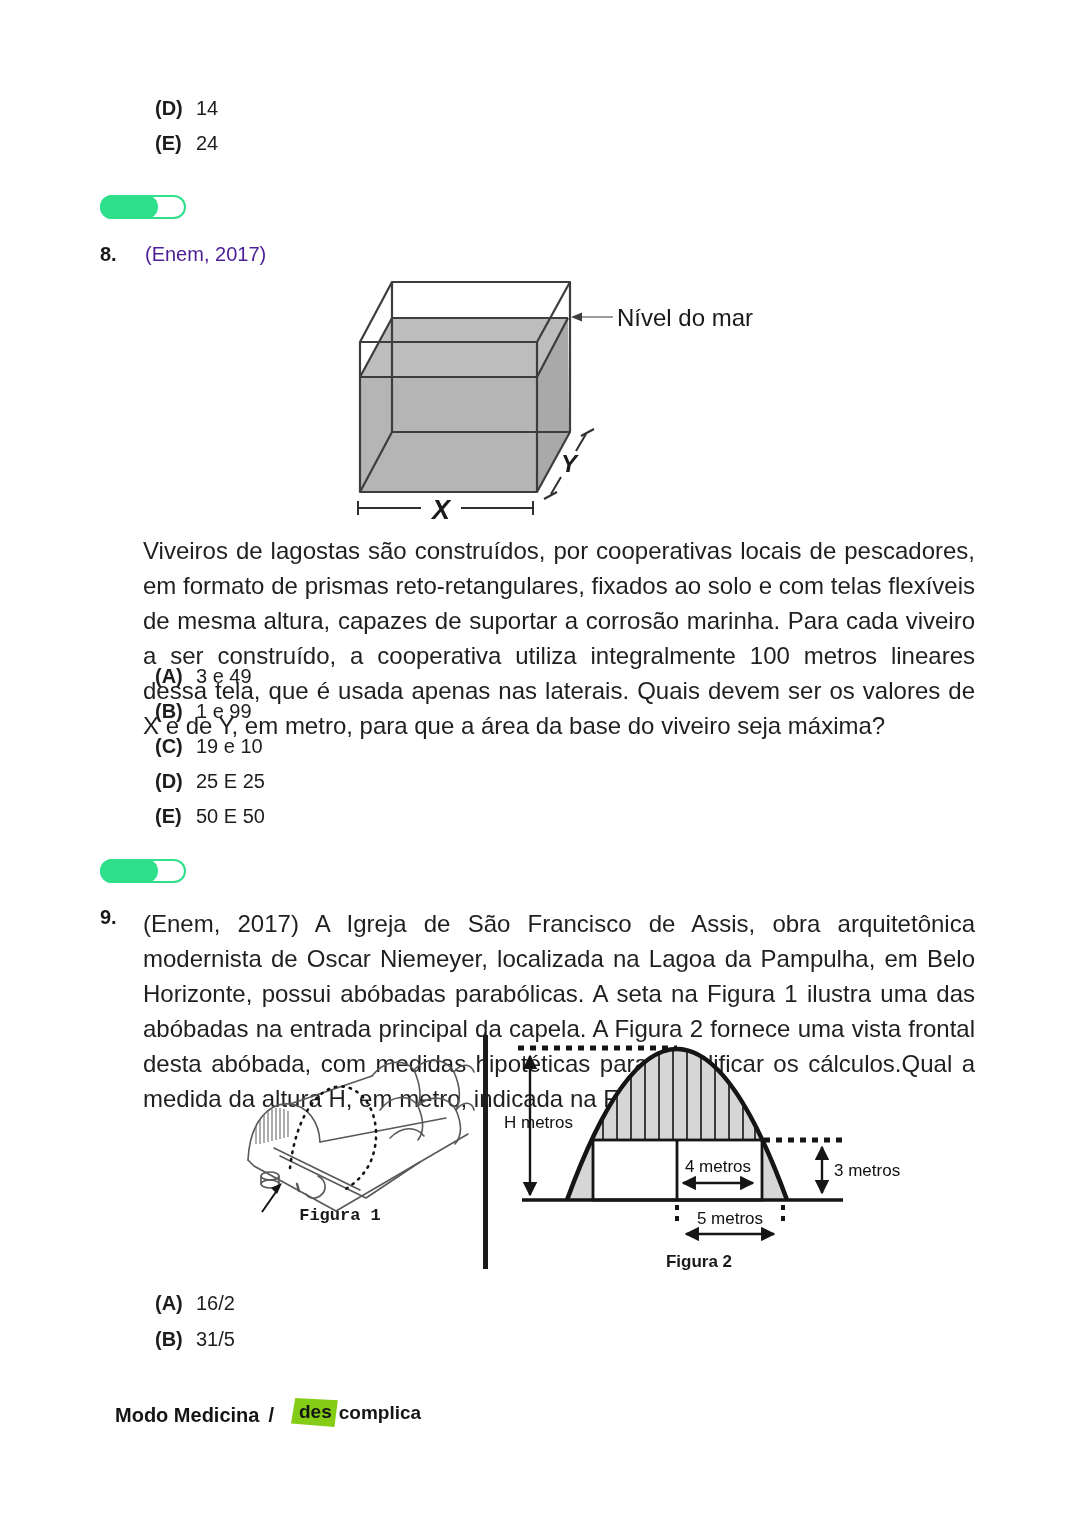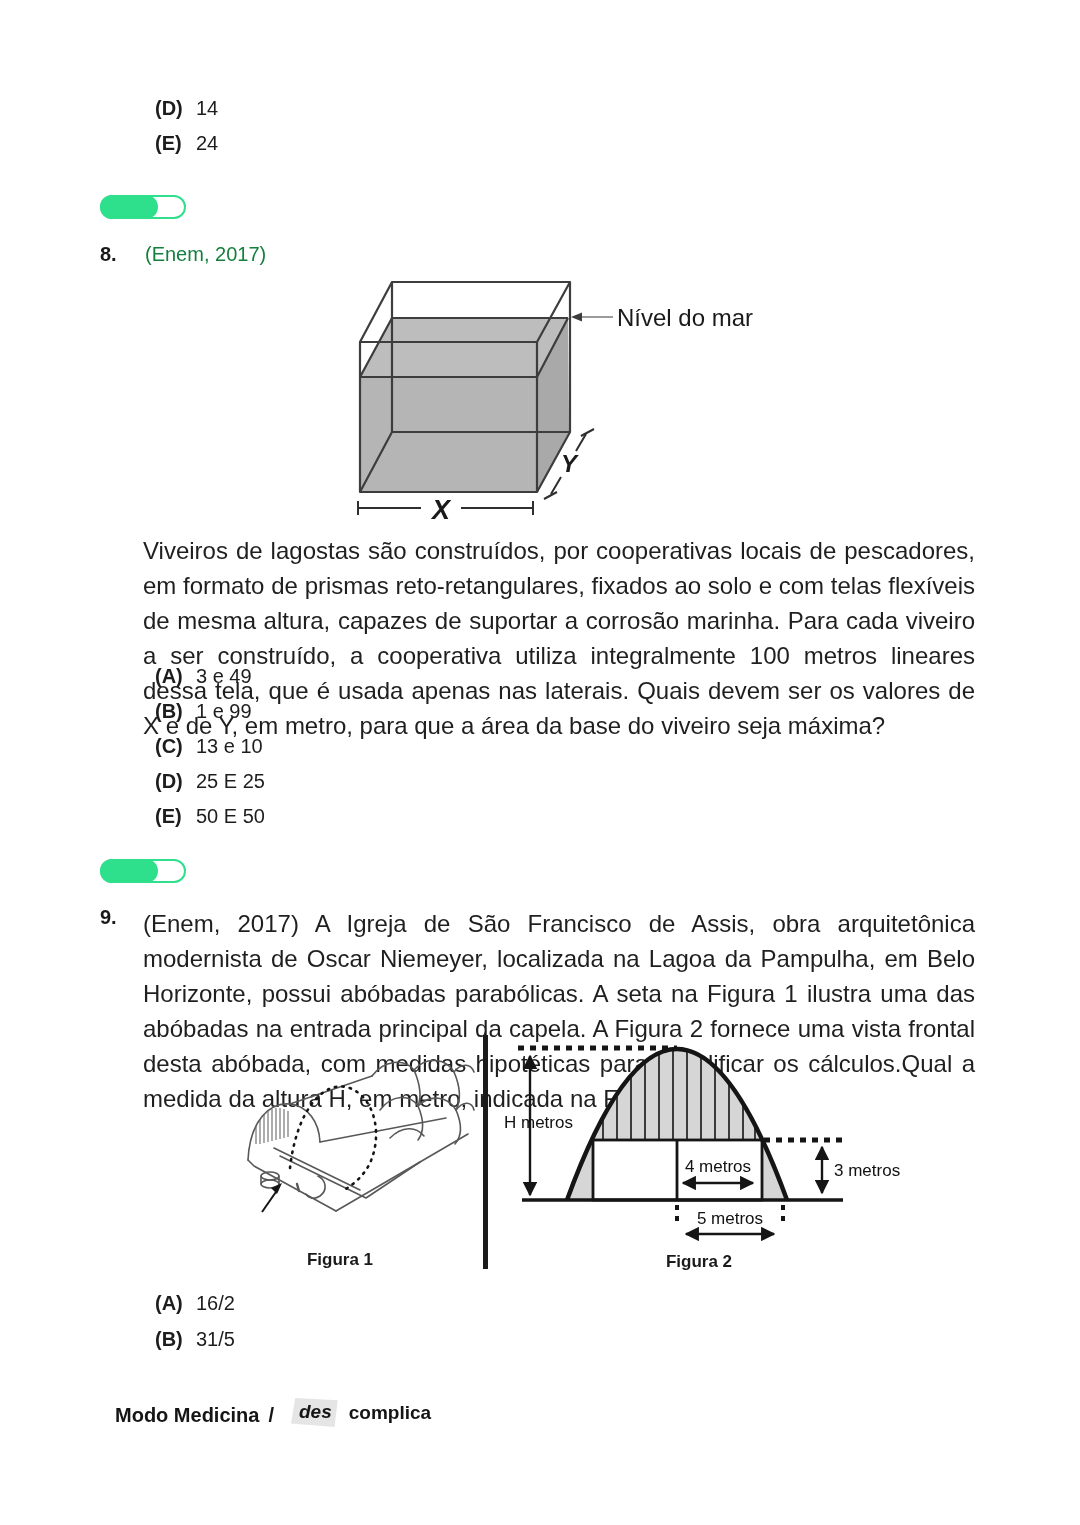--- a/index.html
+++ b/index.html
@@ -6,36 +6,36 @@
   .page {
     position:relative; width:1080px; height:1525px; background:#ffffff;
     font-family:"Liberation Sans","DejaVu Sans",sans-serif; color:#202020;
     overflow:hidden;
   }
   .abs { position:absolute; }
   .opt-row { position:absolute; left:155px; display:flex; font-size:20px; color:#1d1d1d; }
   .opt-label { font-weight:700; width:41px; flex:none; }
   .opt-value { }
   .qnum { position:absolute; left:100px; font-weight:700; font-size:20px; color:#1a1a1a; }
-  .qsource { position:absolute; left:145px; font-size:20px; color:#15803d; }
+  .qsource { position:absolute; left:145px; font-size:20px; color:#4c1d95; }
   .para { position:absolute; left:143px; width:832px; font-size:24px; line-height:35px;
           text-align:justify; color:#1f1f1f; }
   .toggle { position:absolute; left:100px; width:86px; height:24px; border:2px solid #2ee08c;
             border-radius:15px; background:#ffffff; box-sizing:border-box; }
   .toggle-knob { position:absolute; left:-2px; top:-2px; width:58px; height:24px;
                  background:#2ee08c; border-radius:14px; }
   .divider { position:absolute; background:#1b1b1b; }
   .caption { position:absolute; font-weight:700; font-size:17px; color:#1a1a1a; text-align:center; }
   .footer { position:absolute; left:115px; top:1398px; display:flex; align-items:flex-end;
             font-size:20px; font-weight:700; color:#151515; }
   .footer-sep { margin:0 9px 0 9px; }
   .dlogo { display:flex; align-items:center; font-size:19px; margin-left:8px; }
-  .dlogo-des { background:#e5e5e5; padding:4px 6px 6px 8px; line-height:1;
-               clip-path:polygon(9% 0%, 100% 8%, 93% 100%, 0% 88%);font-style:italic; }
-  .dlogo-complica { line-height:1; margin-left:11px; }
+  .dlogo-des { background:#84cc16; padding:4px 6px 6px 8px; line-height:1;
+               clip-path:polygon(9% 0%, 100% 8%, 93% 100%, 0% 88%); }
+  .dlogo-complica { line-height:1; margin-left:1px; }
   svg text { font-family:"Liberation Sans","DejaVu Sans",sans-serif; }
 </style>
 </head>
 <body>
 
 <div class="page">
 
   <div class="opt-row" style="top:97px;">
     <span class="opt-label">(D)</span>
     <span class="opt-value">14</span>
@@ -87,21 +87,21 @@
   <div class="opt-row" style="top:665px;">
     <span class="opt-label">(A)</span>
     <span class="opt-value">3 e 49</span>
   </div>
   <div class="opt-row" style="top:700px;">
     <span class="opt-label">(B)</span>
     <span class="opt-value">1 e 99</span>
   </div>
   <div class="opt-row" style="top:735px;">
     <span class="opt-label">(C)</span>
-    <span class="opt-value">13 e 10</span>
+    <span class="opt-value">19 e 10</span>
   </div>
   <div class="opt-row" style="top:770px;">
     <span class="opt-label">(D)</span>
     <span class="opt-value">25 E 25</span>
   </div>
   <div class="opt-row" style="top:805px;">
     <span class="opt-label">(E)</span>
     <span class="opt-value">50 E 50</span>
   </div>
 
@@ -143,21 +143,21 @@
 
     <g stroke="#6a6a6a" stroke-width="1.1">
       <path d="M16,78 L16,96 M20,71 L20,96 M24,67 L24,95 M28,63 L28,94 M32,61 L32,93 M36,60 L36,92 M40,60 L40,91 M44,61 L44,90 M48,63 L48,89"></path>
     </g>
 
     <path d="M50,120 C58,50 95,22 122,48 C136,62 140,88 132,110 C128,122 118,134 104,142" stroke="#141414" stroke-width="2.6" fill="none" stroke-dasharray="1.5 6" stroke-linecap="round"></path>
 
     <path d="M22,164 L38,141" stroke="#141414" stroke-width="2" fill="none"></path>
     <polygon points="42,135 31,140 37,146" fill="#141414"></polygon>
   </svg>
-  <div class="caption" style="left:240px; top:1250px; width:200px;">Figura 1</div>
+  <div class="caption" style="left:240px; top:1206px; width:200px;font-family:Liberation Mono, monospace;">Figura 1</div>
 
   <div class="divider" style="left:483px; top:1035px; width:5px; height:234px;"></div>
 
   <svg class="abs" style="left:490px; top:1037px;" width="450" height="210" viewBox="0 0 450 210">
     <defs>
       <clipPath id="parabClip">
         <path d="M77,163 Q187,-139 297,163 Z"></path>
       </clipPath>
       <marker id="arrHead" viewBox="0 0 10 10" refX="9" refY="5" markerWidth="6" markerHeight="6" orient="auto-start-reverse">
         <path d="M0,0 L10,5 L0,10 Z" fill="#151515"></path>

